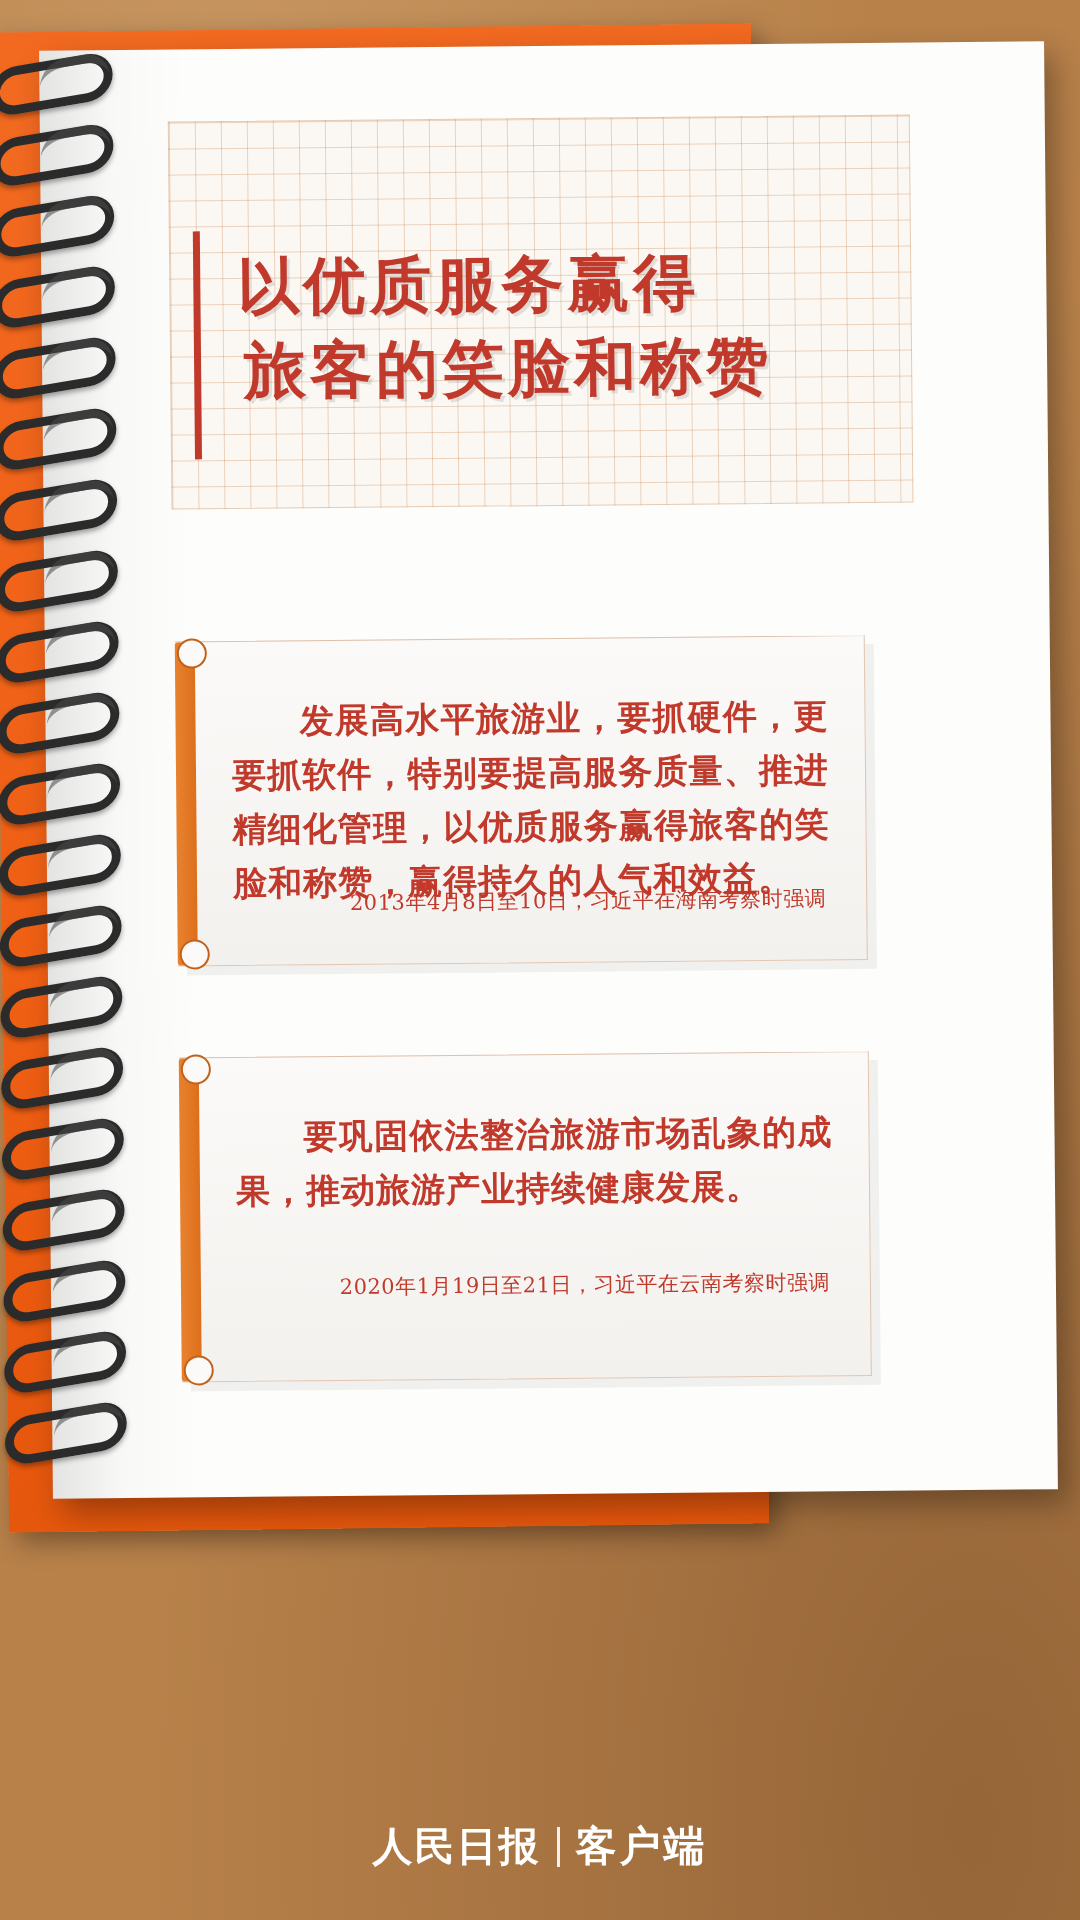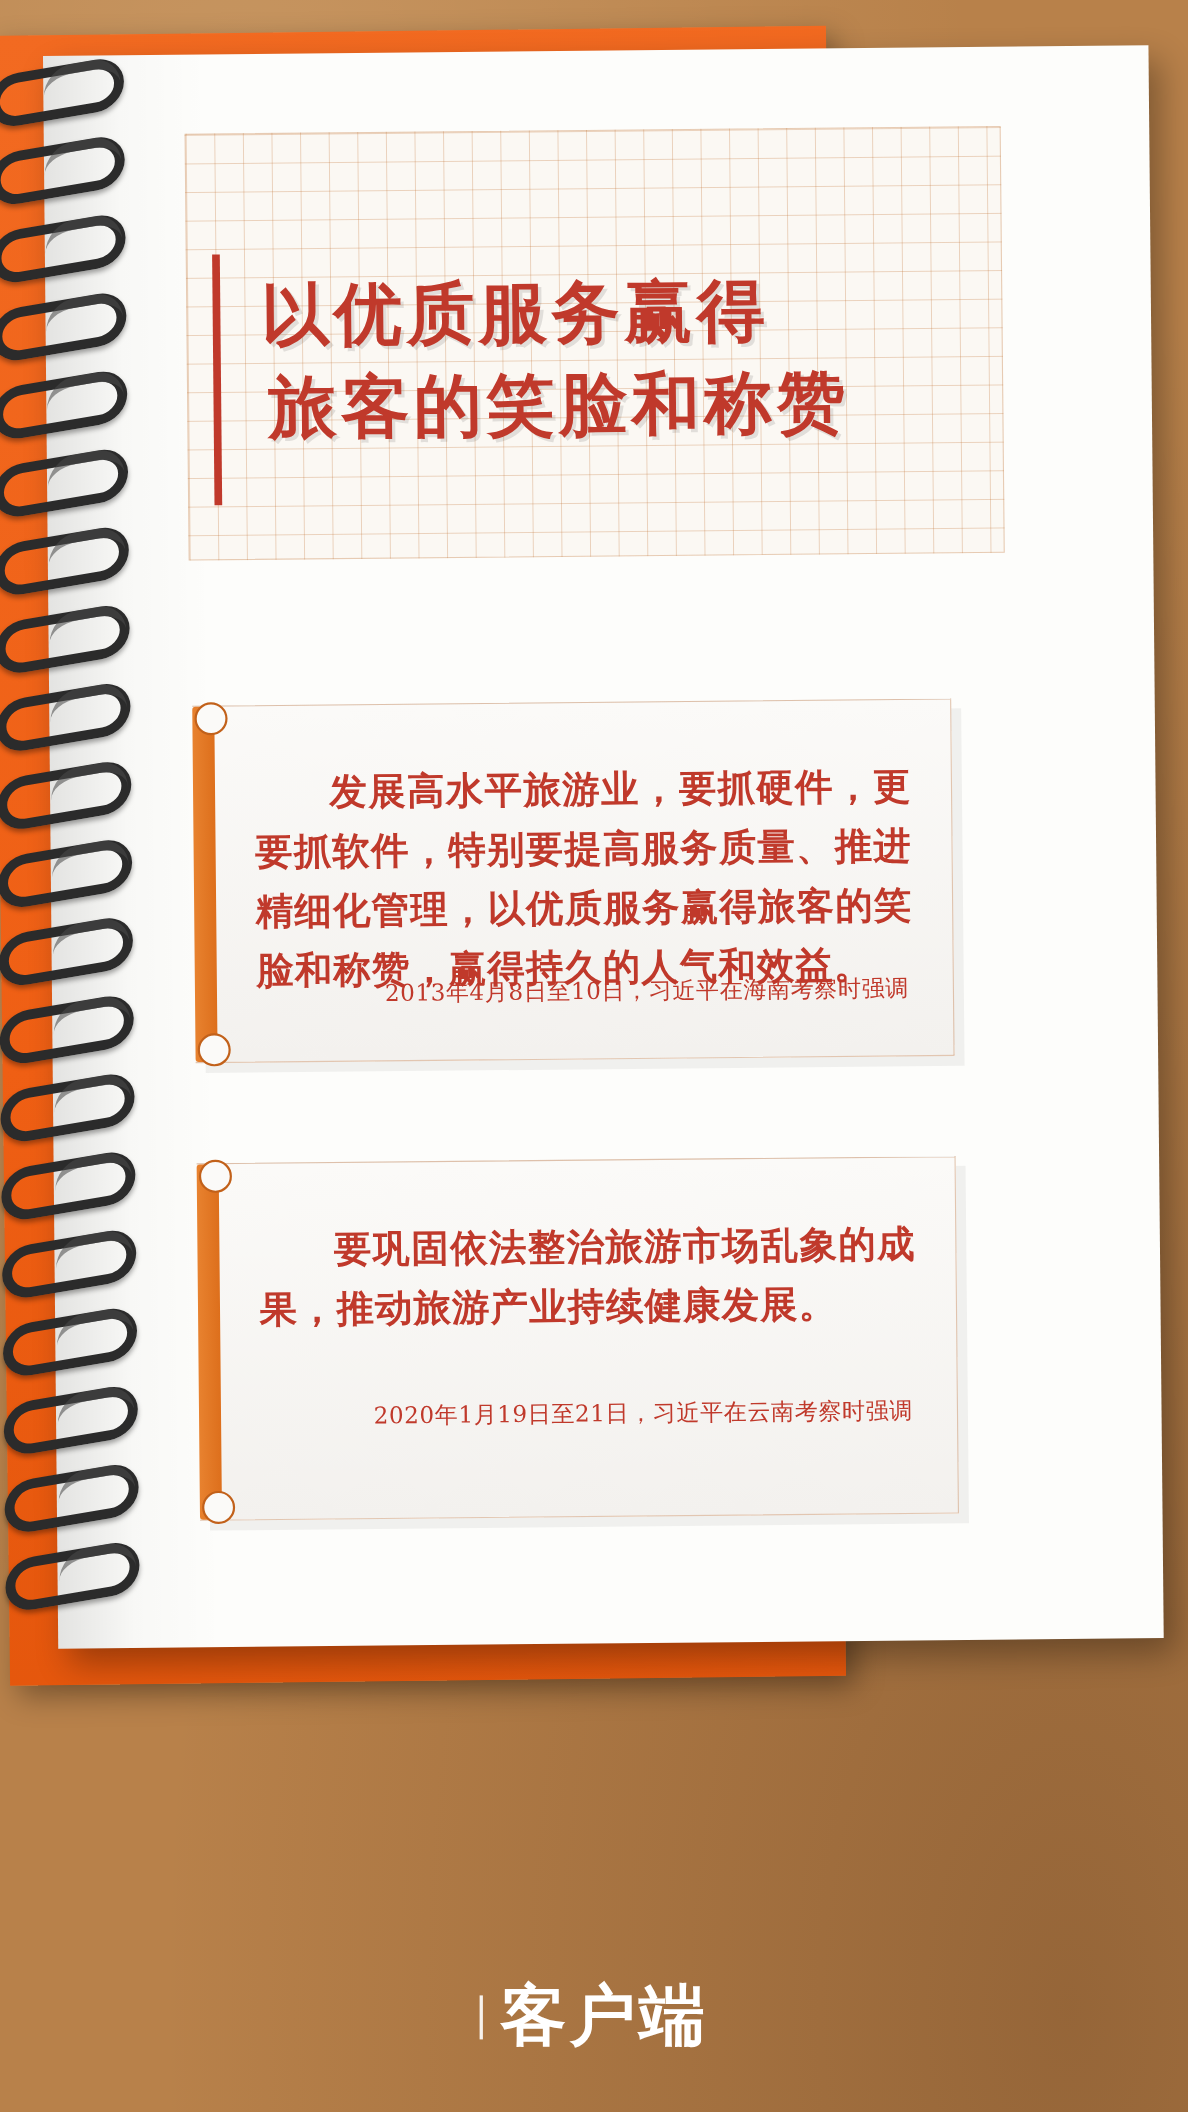--- a/index.html
+++ b/index.html
@@ -240,21 +240,21 @@
     letter-spacing: 2px;
   }
   .brand-divider {
     width: 3px;
     height: 40px;
     background: #ffffff;
     opacity: .9;
   }
   .brand-name {
     font-family: "DejaVu Sans", "Liberation Sans", sans-serif;
-    font-size: 60px;
+    font-size: 41px;
     font-weight: bold;
     color: #ffffff;
     letter-spacing: 3px;
     text-align: right;
   }
 </style>
 </head>
 <body>
 
 <div class="desk"></div>
@@ -343,15 +343,16 @@
     </div>
     <div class="ring" style="top: 1278px;">
       <div class="loop"></div>
     </div>
     <div class="ring" style="top: 1349px;">
       <div class="loop"></div>
     </div>
   </div>
 
 <div class="footer">
+  <div class="brand-mark">人民日报</div>
   <div class="brand-divider"></div>
   <div class="brand-name">客户端</div>
 </div>
 
 </body></html>

